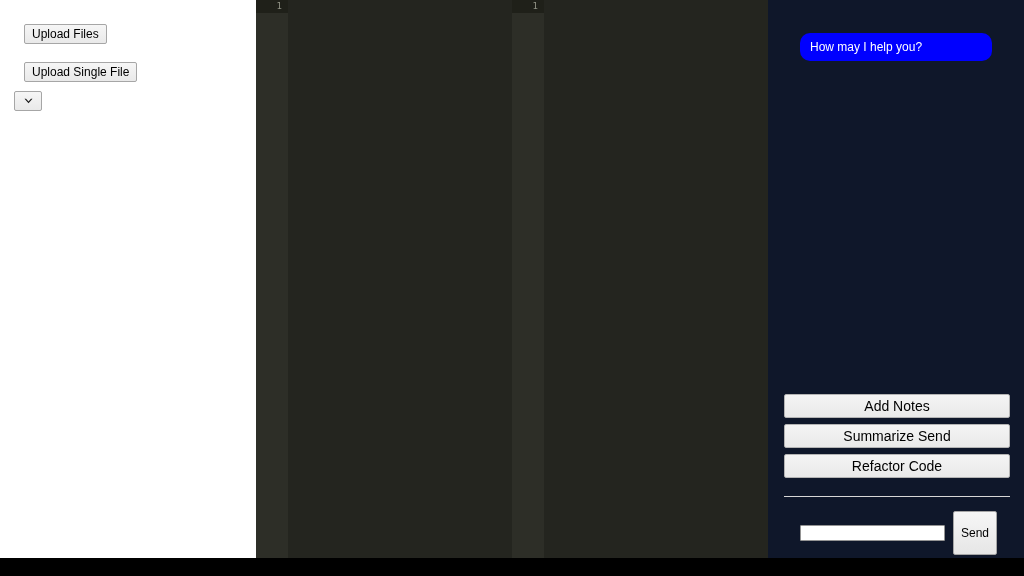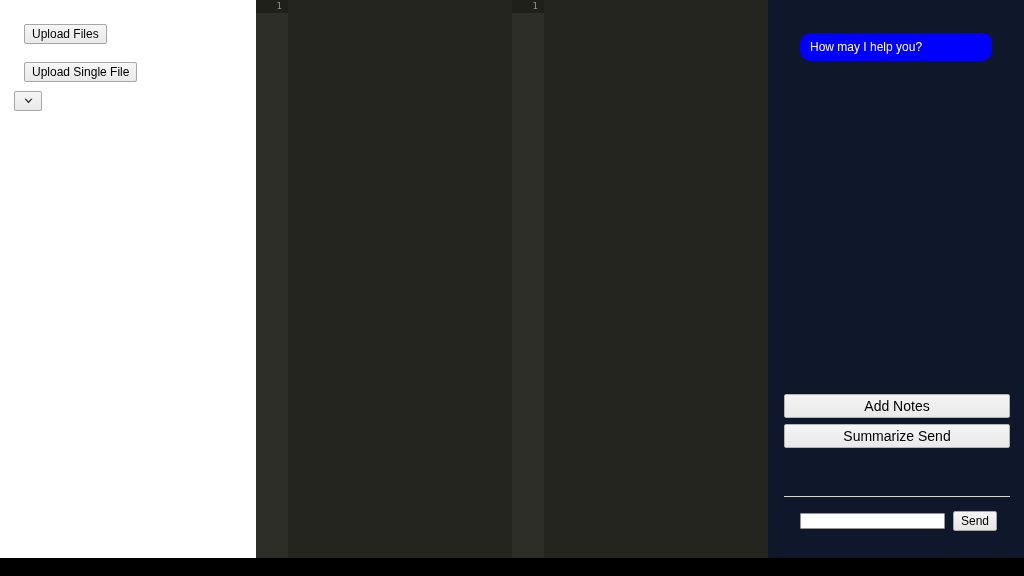--- a/index.html
+++ b/index.html
@@ -226,21 +226,21 @@
   }
 
   .send-btn {
     font-family: "Liberation Sans", sans-serif;
     font-size: 12px;
     color: #000;
     background: #efefef;
     background: linear-gradient(#f6f6f6, #e6e6e6);
     border: 1px solid #a6a6a6;
     border-radius: 2px;
-    padding: 2px 7px;
+    padding: 14px 7px;
     cursor: default;
     white-space: nowrap;
   }
 
   
   #bottom-bar {
     position: absolute;
     left: 0;
     top: 558px;
     width: 1024px;
@@ -293,20 +293,21 @@
 
   <div id="chat-panel">
 
     <div id="chat-messages">
       <div class="chat-bubble">How may I help you?</div>
     </div>
 
     <div id="chat-actions">
       <button class="action-btn">Add Notes</button>
       <button class="action-btn">Summarize Send</button>
+      <button class="action-btn">Refactor Code</button>
     </div>
 
     <div id="chat-divider"></div>
 
     <div id="chat-input-row">
       <input class="chat-input" type="text" placeholder="" style="">
       <button class="send-btn">Send</button>
     </div>
 
   </div>

